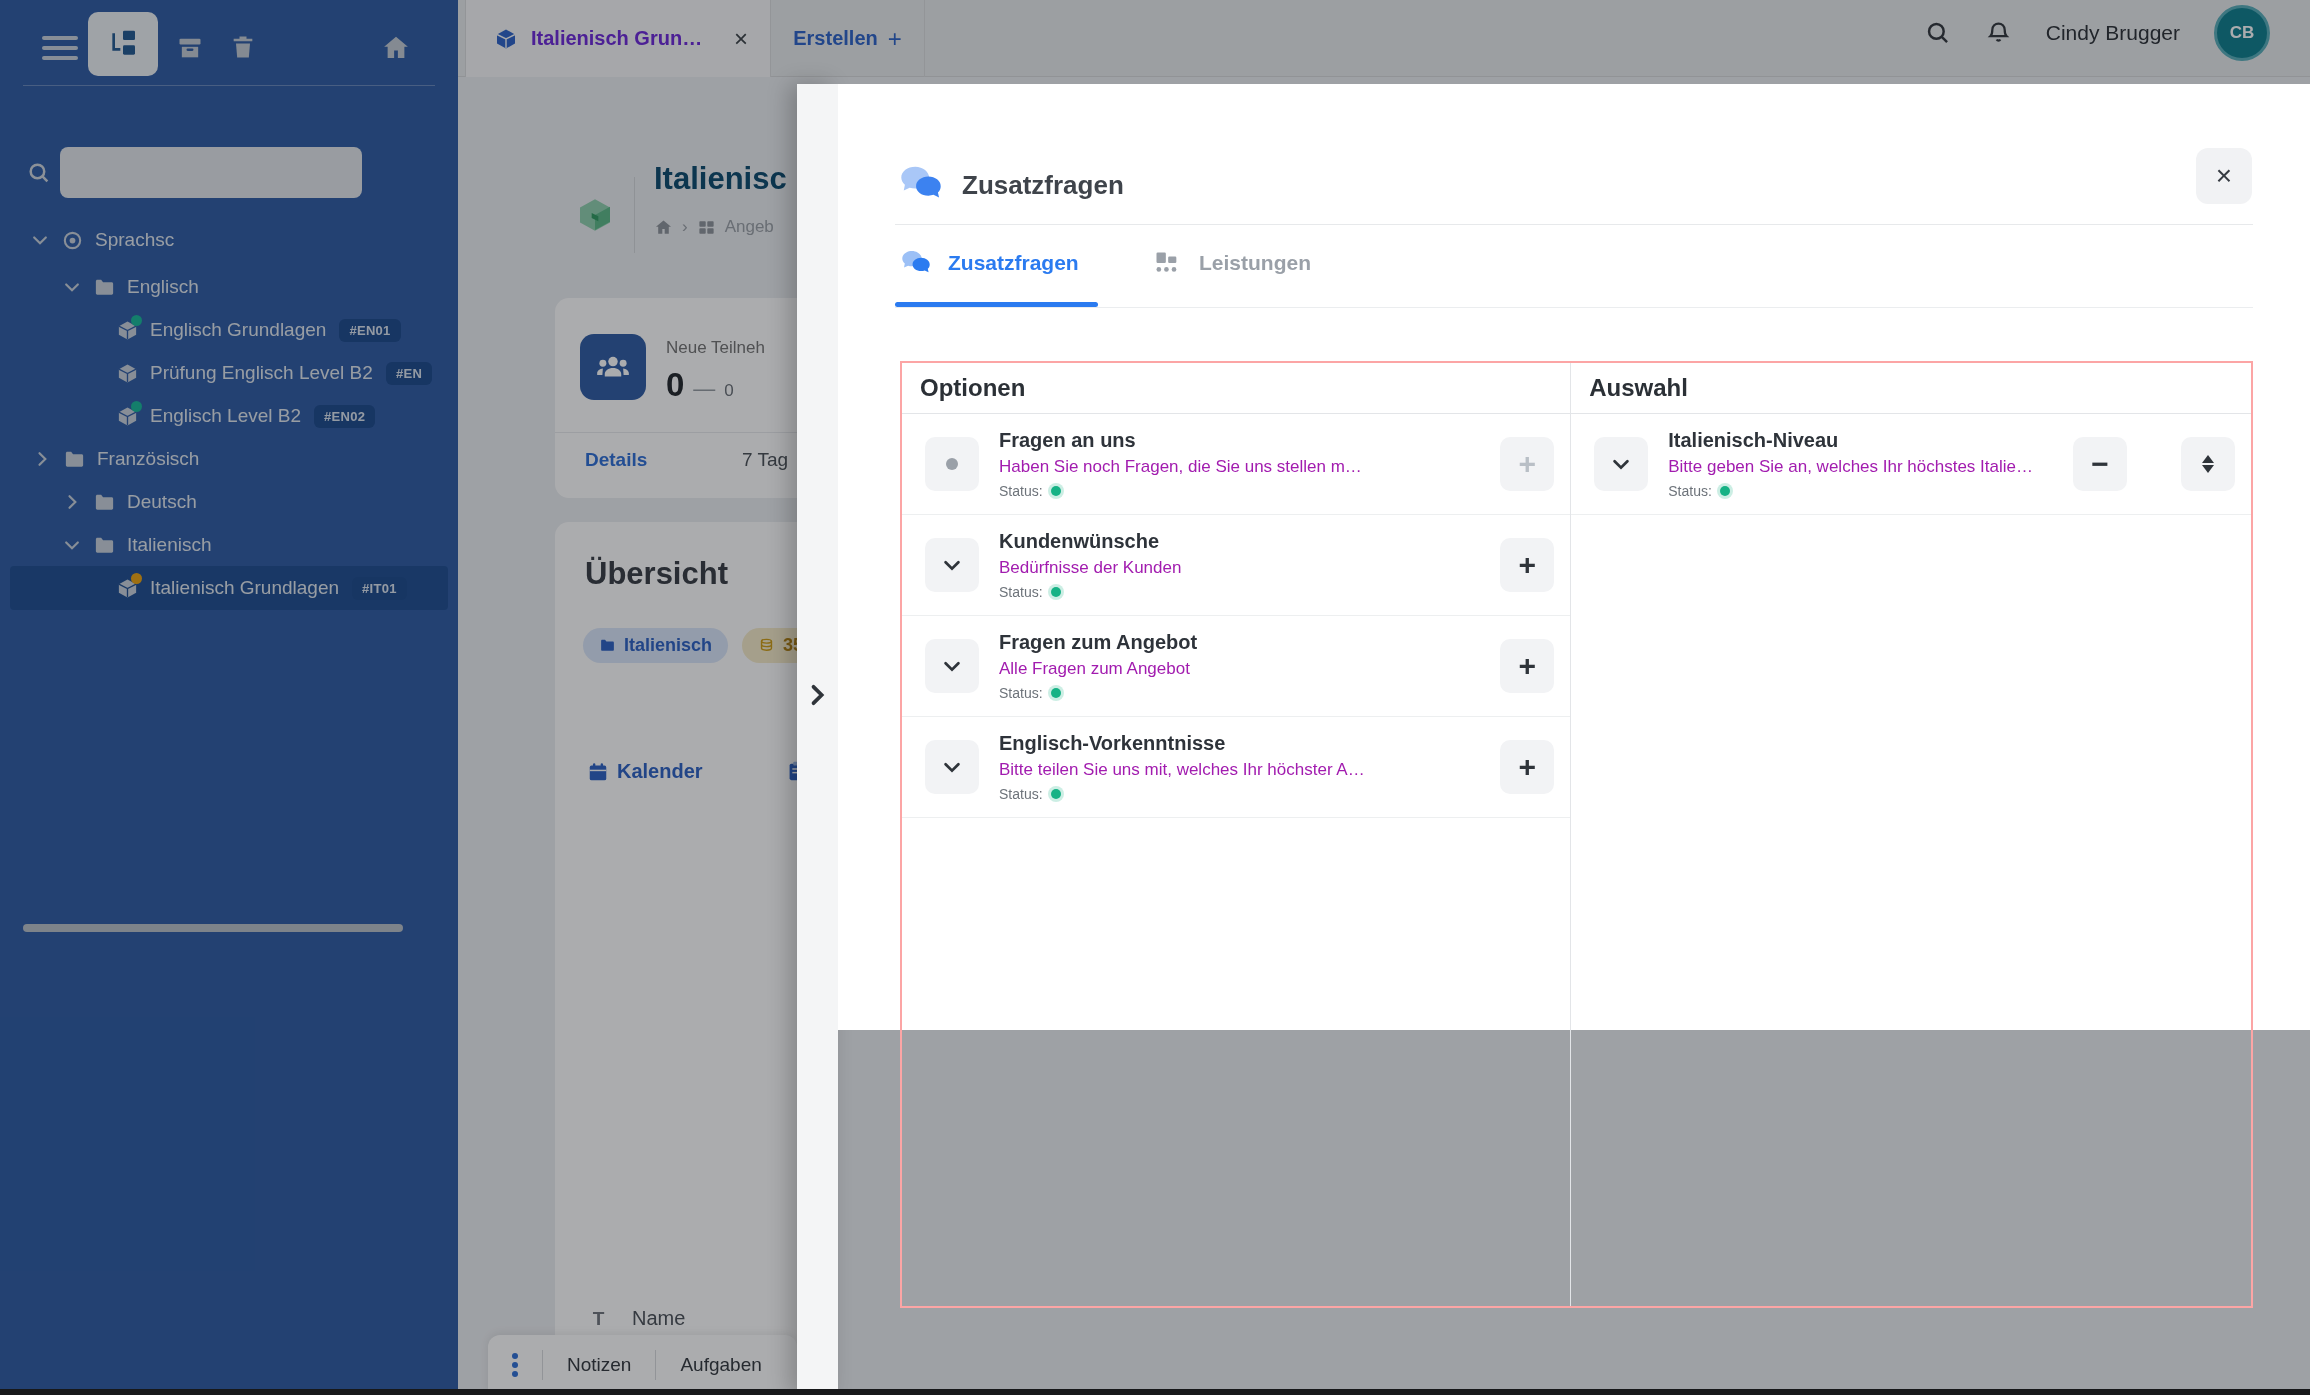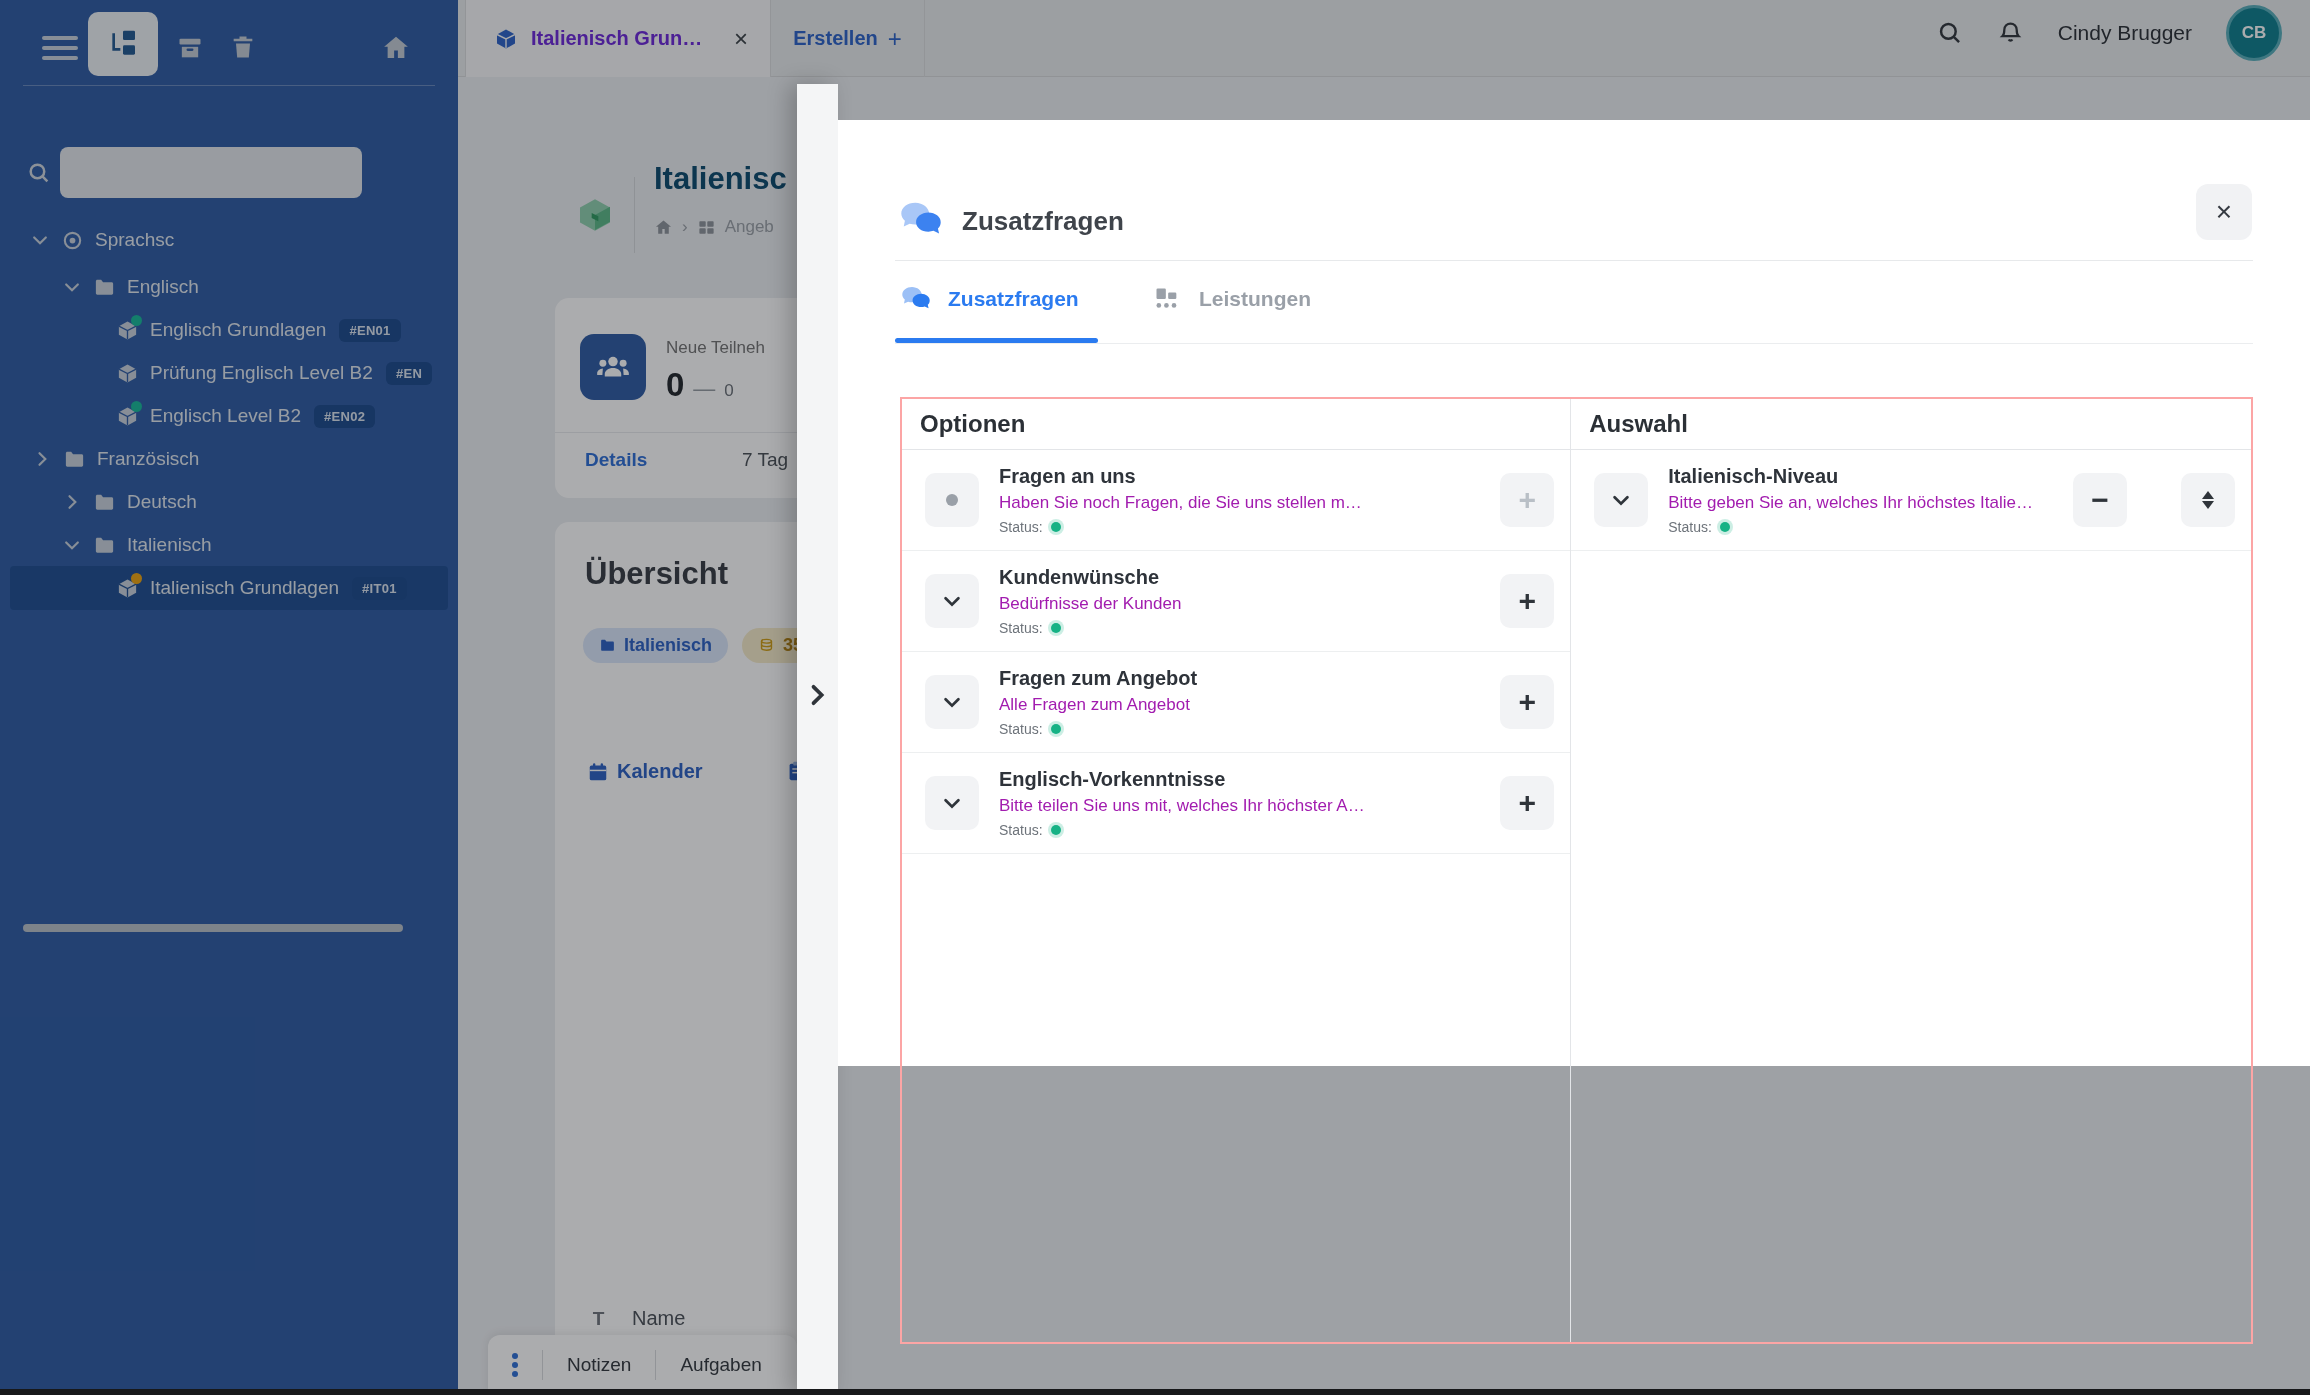--- a/index.html
+++ b/index.html
@@ -36,21 +36,21 @@
   .sb-scrollbar{position:absolute;left:23px;top:924px;width:380px;height:8px;border-radius:4px;background:#b9c0c8;cursor:pointer;}
 
   
   #topbar{position:absolute;left:458px;top:0;width:1852px;height:77px;background:#e9ebed;border-bottom:1px solid #d7d9db;}
   .tab-active{position:absolute;left:7px;top:0;width:306px;height:77px;background:#f7f8f9;border-left:1px solid #dadcde;border-right:1px solid #dadcde;display:flex;align-items:center;padding:0 22px 0 28px;gap:13px;cursor:pointer;}
   .tab-active .pkg{width:24px;height:24px;color:#2d63c8;}
   .tab-label{font-size:20px;color:#6d28d9;font-weight:600;white-space:nowrap;overflow:hidden;flex:1;}
   .tab-close{font-size:24px;color:#3c4248;line-height:1;cursor:pointer;}
   .tab-create{position:absolute;left:313px;top:0;width:154px;height:77px;border-right:1px solid #dadcde;display:flex;align-items:center;justify-content:center;gap:10px;font-size:20px;color:#2d63c8;font-weight:600;cursor:pointer;}
   .tab-create .plus{font-size:24px;font-weight:400;}
-  .tb-right{position:absolute;right:28px;top:0;height:65px;display:flex;align-items:center;gap:34px;}
+  .tb-right{position:absolute;right:40px;top:0;height:65px;display:flex;align-items:center;gap:34px;}
   .tb-ic{width:27px;height:27px;color:#32373d;cursor:pointer;}
   .tb-user{font-size:21px;color:#2b3036;cursor:pointer;}
   .tb-avatar{width:56px;height:56px;border-radius:50%;background:#0f7f8e;border:3px solid #58aeba;color:#fff;font-size:17px;font-weight:bold;display:flex;align-items:center;justify-content:center;cursor:pointer;}
 
   
   #main{position:absolute;left:458px;top:77px;width:1852px;height:1318px;background:#eceef1;overflow:hidden;}
   .pg-cube{position:absolute;left:117px;top:115px;width:40px;height:46px;}
   .pg-vdiv{position:absolute;left:176px;top:100px;width:1px;height:76px;background:#d5d8db;}
   .pg-title{position:absolute;left:196px;top:84px;font-size:31px;font-weight:bold;color:#0c4a6e;white-space:nowrap;}
   .pg-crumbs{position:absolute;left:196px;top:140px;display:flex;align-items:center;gap:9px;color:#9aa0a7;font-size:17px;}
@@ -83,21 +83,21 @@
   #bottombar{position:absolute;left:30px;top:1258px;width:309px;height:60px;background:#fff;border-radius:12px 12px 0 0;box-shadow:0 -2px 8px rgba(0,0,0,.08);display:flex;align-items:center;}
   .bb-dots{width:6px;margin-left:24px;display:flex;flex-direction:column;gap:3px;cursor:pointer;}
   .bb-dots i{width:6px;height:6px;border-radius:50%;background:#2f6fd6;}
   .bb-div{width:1px;height:30px;background:#d9dbde;margin:0 0 0 24px;}
   .bb-tab{font-size:19px;color:#33383e;padding:0 24px;cursor:pointer;}
 
   
   #overlay{position:absolute;left:0;top:0;width:2310px;height:1395px;background:rgba(13,17,23,.35);z-index:50;}
   #drawer{position:absolute;left:797px;top:84px;width:41px;height:1311px;background:#f4f5f6;z-index:60;box-shadow:-8px 0 22px rgba(0,0,0,.22);}
   .drawer-handle{position:absolute;left:6px;top:597px;width:28px;height:28px;color:#2f343a;cursor:pointer;}
-  #modal{position:absolute;left:838px;top:84px;width:1472px;height:946px;background:#fff;z-index:60;margin-top:36px;}
+  #modal{position:absolute;left:838px;top:84px;width:1472px;height:946px;background:#fff;z-index:60;}
   .m-chat{position:absolute;left:60px;top:80px;width:46px;height:40px;}
   .m-title{position:absolute;left:124px;top:86px;font-size:26px;font-weight:600;color:#3f444b;}
   .m-close{position:absolute;left:1358px;top:64px;width:56px;height:56px;background:#f1f2f4;border-radius:12px;border:none;font-size:28px;color:#363b42;display:flex;align-items:center;justify-content:center;cursor:pointer;}
   .m-div1{position:absolute;left:57px;top:140px;width:1358px;height:1px;background:#e7e9eb;}
   .m-tabs-line{position:absolute;left:57px;top:223px;width:1358px;height:1px;background:#ebedef;}
   .m-tab{position:absolute;top:165px;display:flex;align-items:center;gap:16px;font-size:21px;font-weight:600;cursor:pointer;}
   .m-tab .ic{width:32px;height:28px;}
   #m-tab-zusatz{left:62px;color:#2b7bf0;}
   #m-tab-leist{left:313px;color:#9aa0a8;}
   .m-underline{position:absolute;left:57px;top:218px;width:203px;height:5px;background:#2b7bf0;border-radius:3px;}

